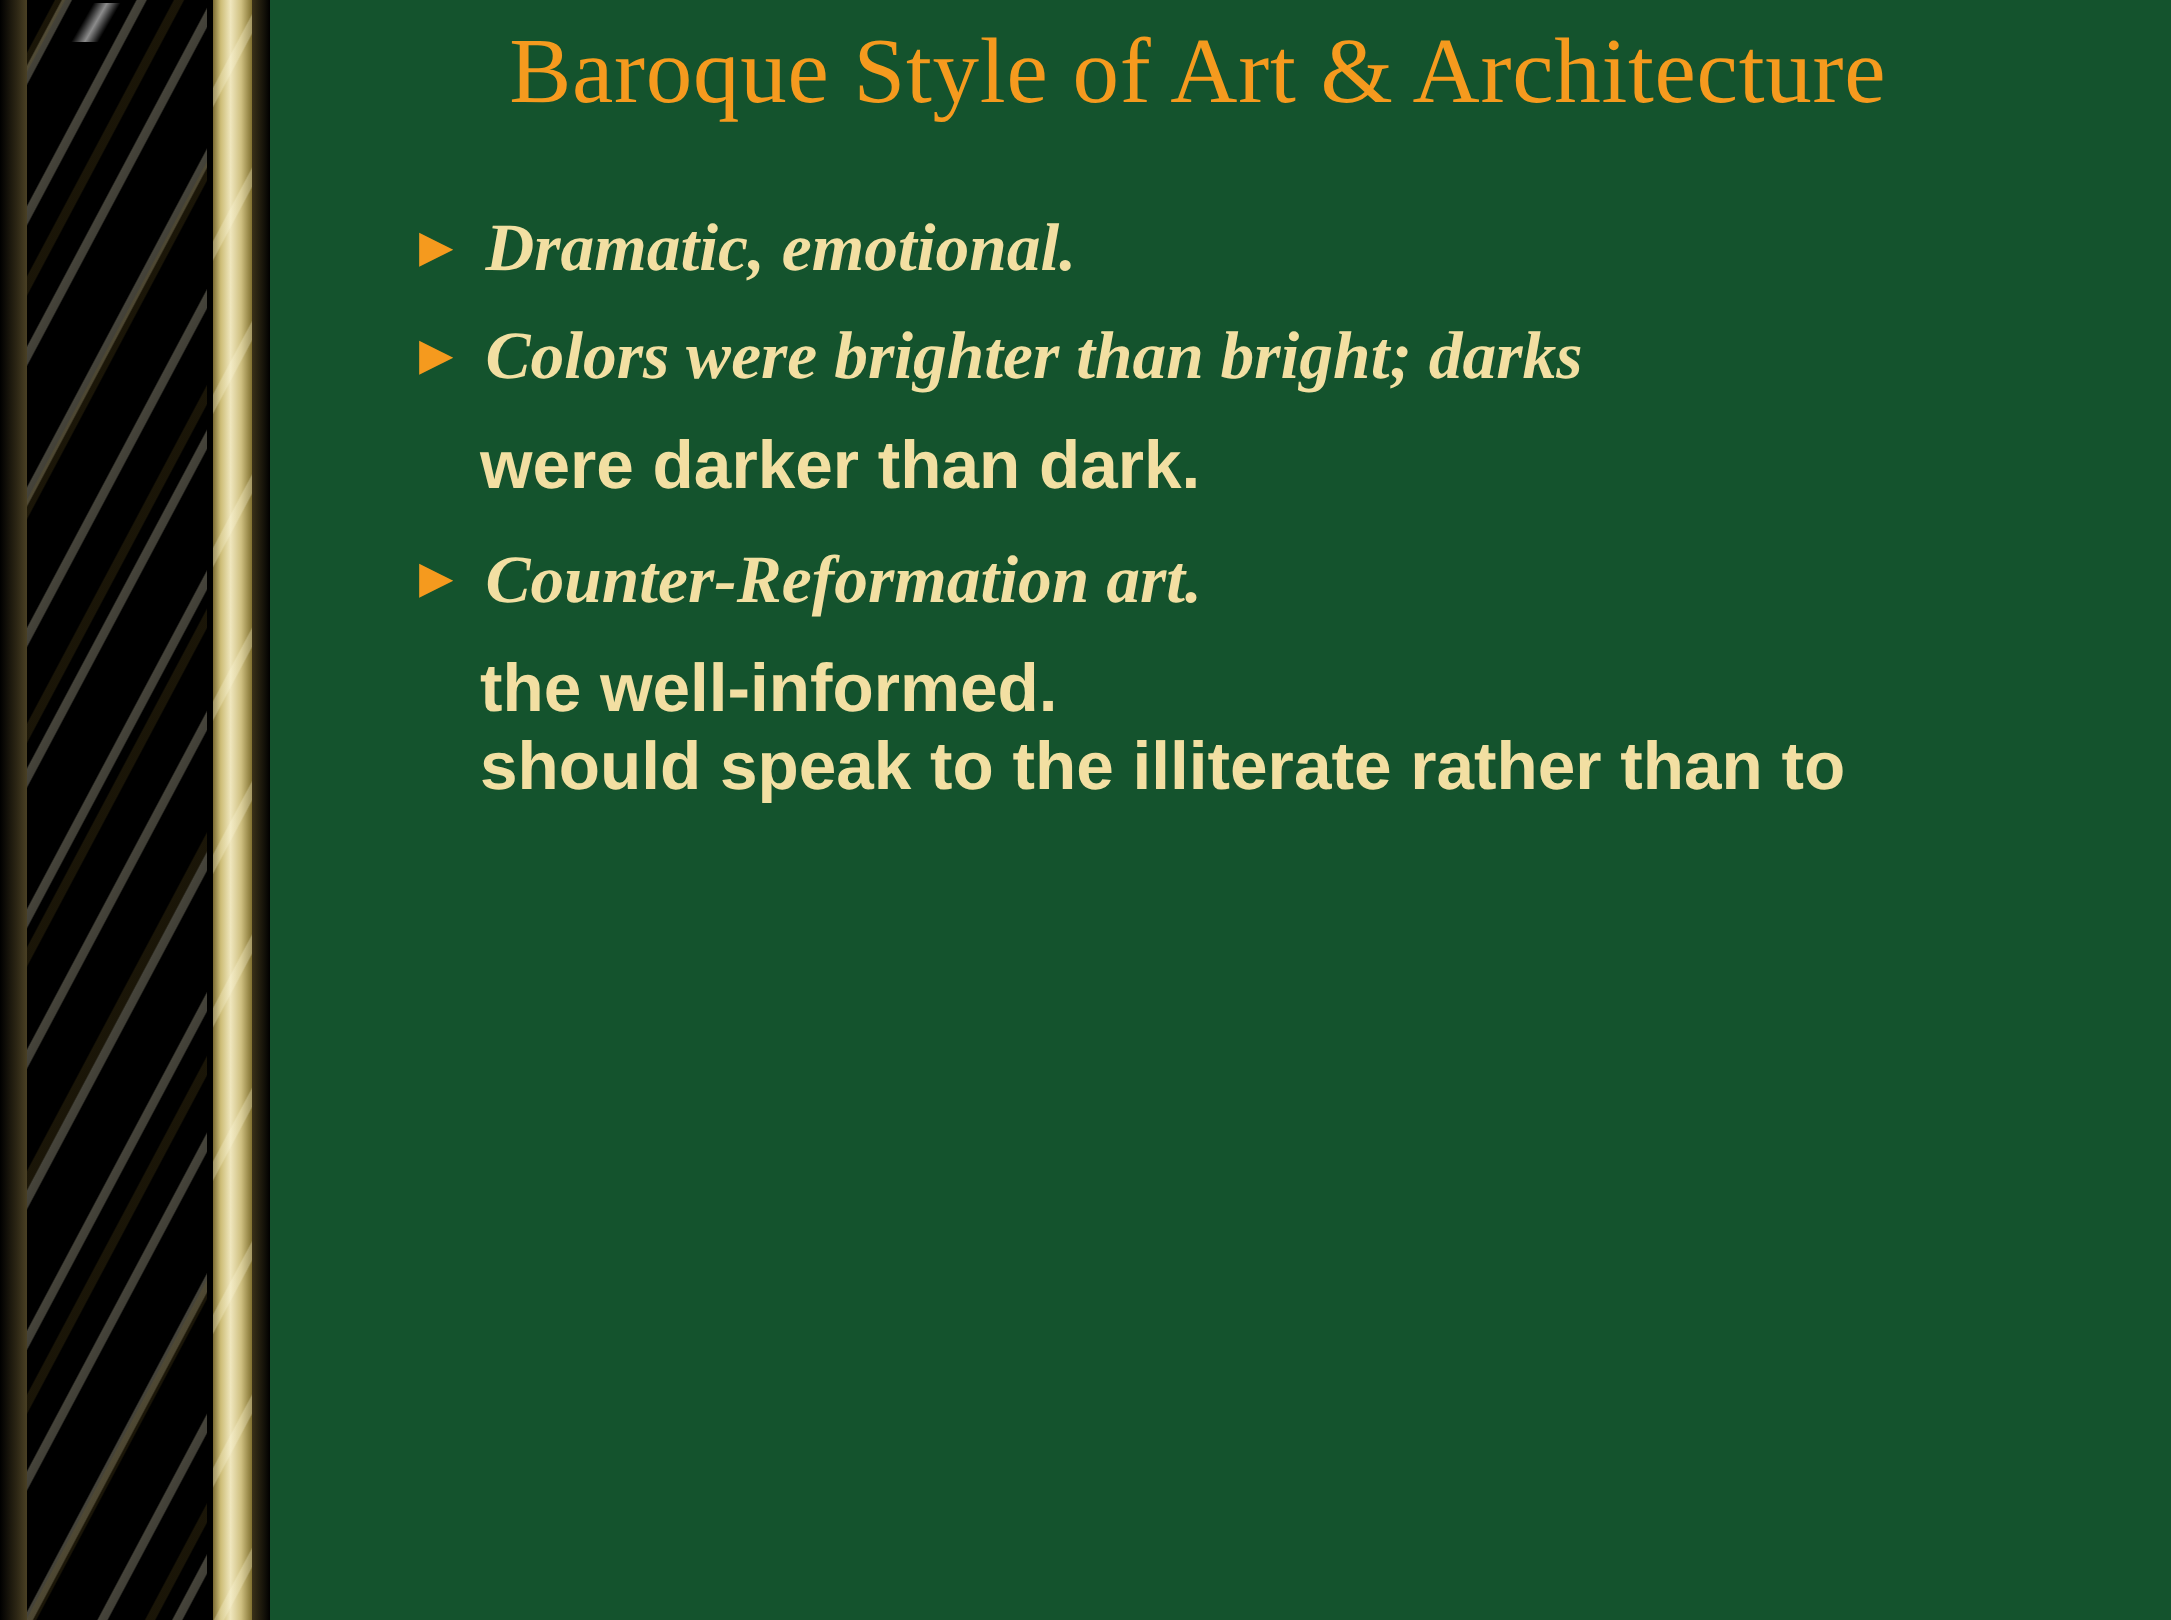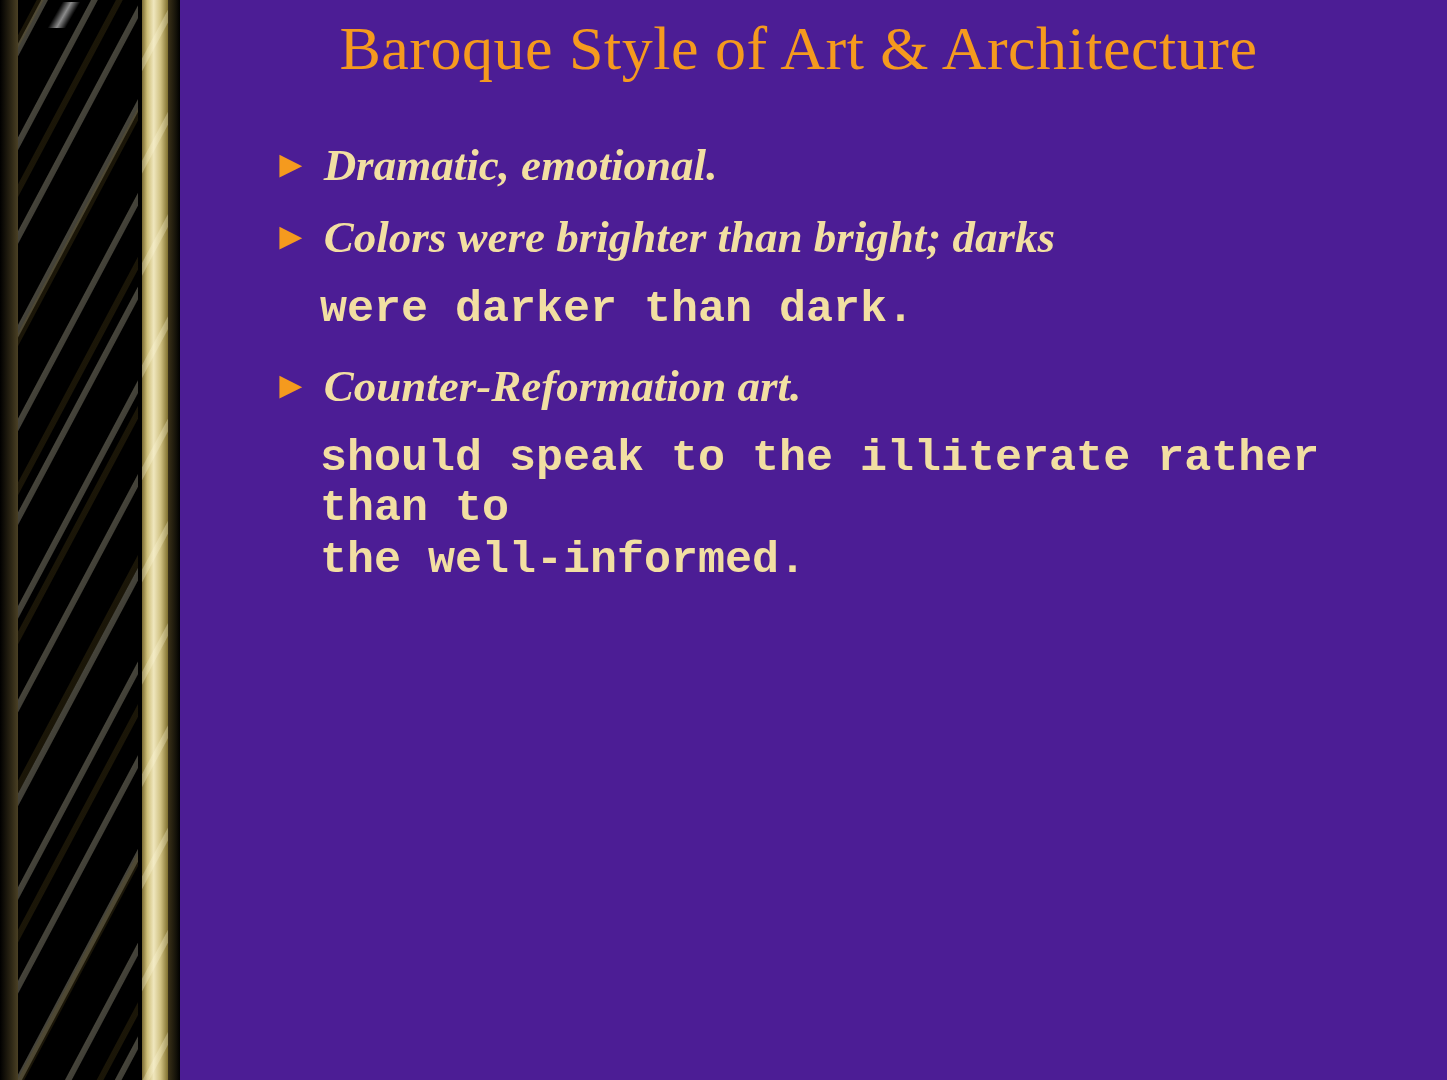--- a/index.html
+++ b/index.html
@@ -11,21 +11,21 @@
     width: 1447px;
     height: 1080px;
     overflow: hidden;
     font-family: "Liberation Serif", serif;
   }
 
   .slide {
     position: relative;
     width: 1447px;
     height: 1080px;
-    background: #4c1d95;
+    background: #14532d;
     overflow: hidden;
   }
 
   
   .left-band {
     position: absolute;
     left: 0;
     top: 0;
     width: 180px;
     height: 100%;
@@ -180,21 +180,21 @@
     font-size: 38px;
     margin-right: 14px;
     display: inline;
     vertical-align: 3px;
   }
   .bullet-text {
     display: inline;
   }
   .cont-line {
     color: #F2DFA2;
-    font-family: Liberation Mono, monospace;
+    font-family: Liberation Sans, sans-serif;
     font-weight: bold;
     font-size: 45px;
     line-height: 1.12;
     padding-left: 48px;
     margin-top: 2px;
     margin-bottom: 0;
   }
 </style>
 </head>
 <body>
@@ -224,19 +224,19 @@
 
       <div class="bullet-item">
         <span class="marker">►</span><span class="bullet-text">Colors were brighter than bright; darks</span>
       </div>
       <div class="cont-line">were darker than dark.</div>
 
       <div class="bullet-item" style="margin-top:26px;">
         <span class="marker">►</span><span class="bullet-text">Counter-Reformation art.</span>
       </div>
 
+      <div class="cont-line">the well-informed.</div>
       <div class="cont-line">should speak to the illiterate rather than to</div>
-      <div class="cont-line">the well-informed.</div>
 
 
     </div>
   </div>
 </div>
 
 </body></html>

